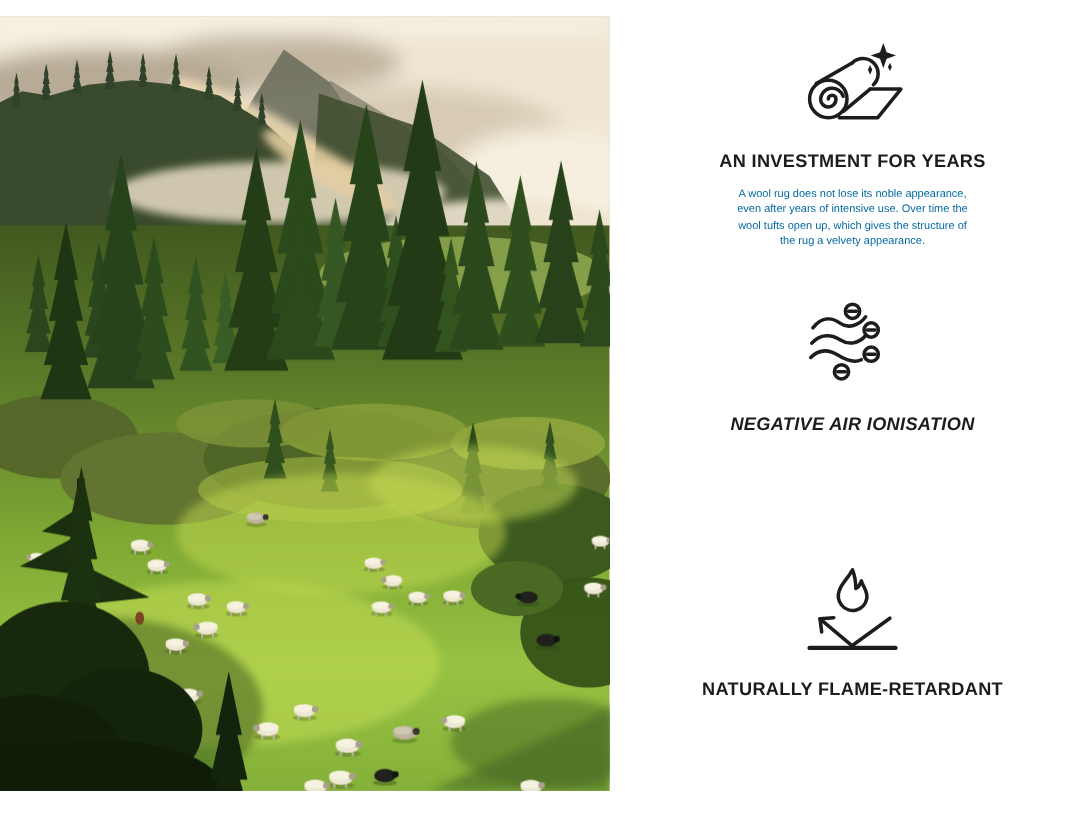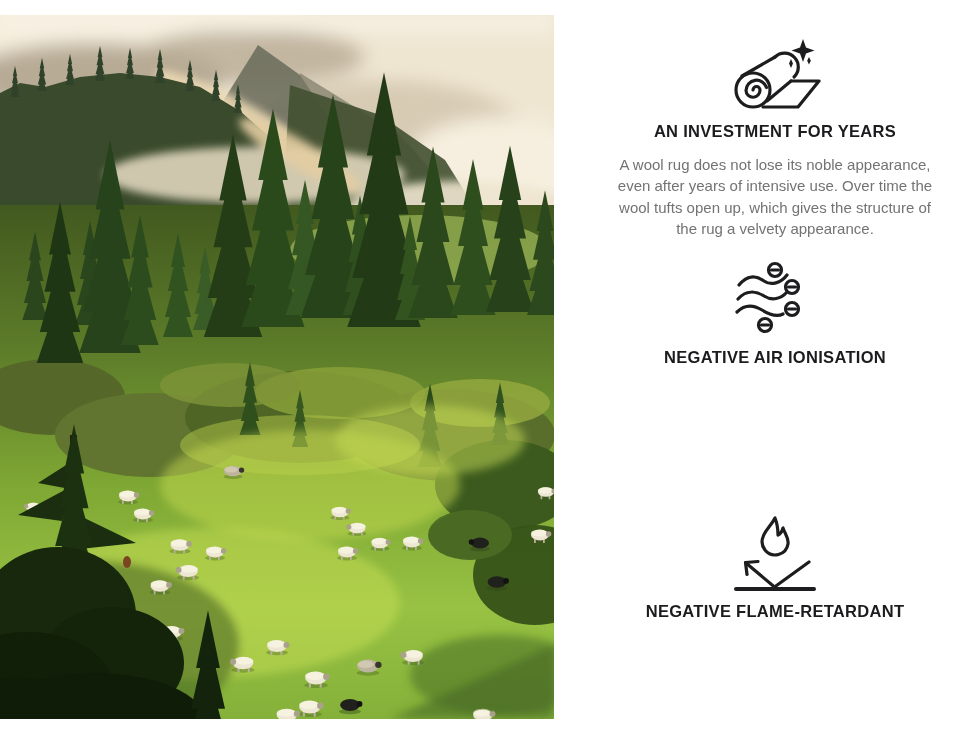--- a/index.html
+++ b/index.html
@@ -2,23 +2,23 @@
 <html><head>
 <meta charset="utf-8">
 <style>
   html,body{margin:0;padding:0;width:970px;height:740px;background:#ffffff;
     font-family:"Liberation Sans",sans-serif;position:relative;overflow:hidden;}
   .photo-frame{position:absolute;left:0;top:15px;width:554px;height:704px;overflow:hidden;background:#cfc8b8;}
   .photo-frame svg{display:block;}
   .right-panel{position:absolute;left:580px;top:0;width:390px;height:740px;}
   .feature{position:absolute;left:0;width:100%;text-align:center;}
   .feature .icon-wrap{display:flex;justify-content:center;}
-  .feature h3{margin:8px 0 0;font-size:16.5px;font-weight:700;color:#1c1c1e;letter-spacing:.3px;}
-  .feature p{margin:13px auto 0;font-size:15px;line-height:1.43;color:#737373;max-width:382px;white-space:pre-line;text-align:center;}
-  .f1{top:36px;} .f2{top:258px;} .f3{top:514px;}
+  .feature h3{margin:24px 0 0;font-size:16.5px;font-weight:700;color:#1c1c1e;letter-spacing:.3px;}
+  .feature p{margin:13px auto 0;font-size:10px;line-height:1.43;color:#0369a1;max-width:382px;white-space:pre-line;text-align:center;}
+  .f1{top:36px;} .f2{top:271px;font-style:italic;} .f3{top:514px;}
   .ico{stroke:#1d1d1f;fill:none;stroke-width:3.2;stroke-linecap:round;stroke-linejoin:round;}
   .ico .solid{fill:#1d1d1f;stroke:none;}
 </style>
 </head>
 <body>
 
 <div class="photo-frame">
   <svg width="554" height="704" viewBox="0 0 554 704" xmlns="http://www.w3.org/2000/svg">
     <defs>
       <linearGradient id="skyGrad" x1="0" y1="0" x2="0" y2="1">
@@ -249,16 +249,16 @@
   <section class="feature f3">
     <div class="icon-wrap">
       <svg width="110" height="80" viewBox="0 0 110 80" class="ico" stroke-width="3.6">
         <path d="M55 4 C51 12 45 16 43 23 C41 28 42 32 45 36 A13 13 0 0 0 68 30 C69 24 65 20 63 14 C62 18 60 20 58 21 C58 14 57 9 55 4 Z"></path>
         <path d="M89 48 L54.5 73 L26 49"></path>
         <path d="M25.5 48.5 L38 47.5"></path>
         <path d="M25.5 48.5 L27 60.5"></path>
         <line x1="16" y1="75" x2="94" y2="75" stroke-width="4"></line>
       </svg>
     </div>
-    <h3>NEGATIVE FLAME-RETARDANT</h3>
+    <h3>NATURALLY FLAME-RETARDANT</h3>
   </section>
 
 </div>
 
 </body></html>

